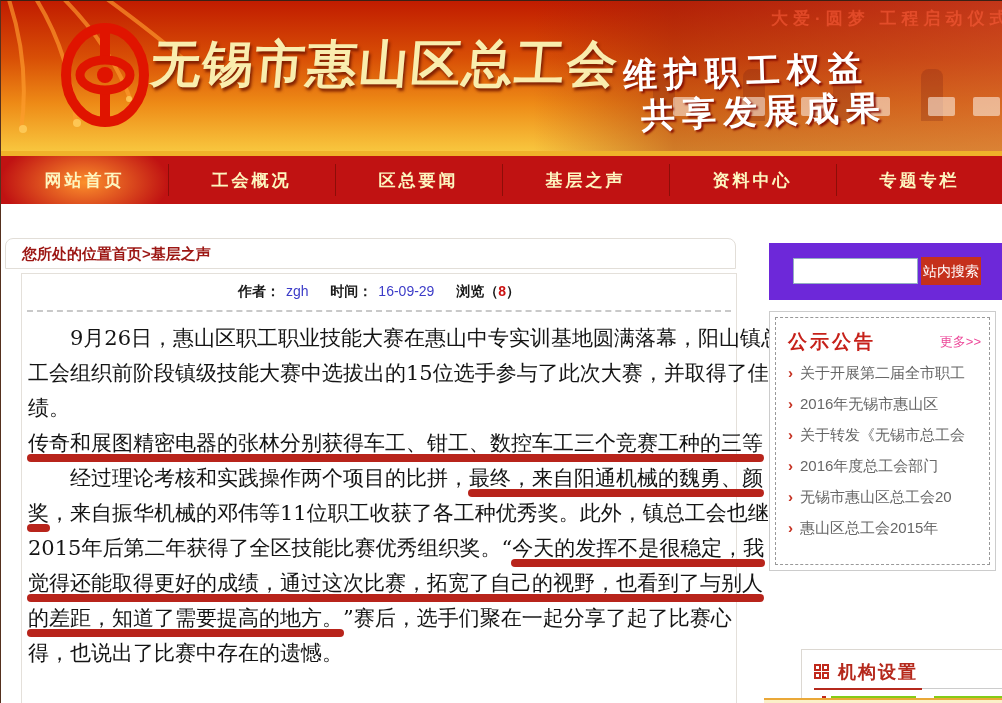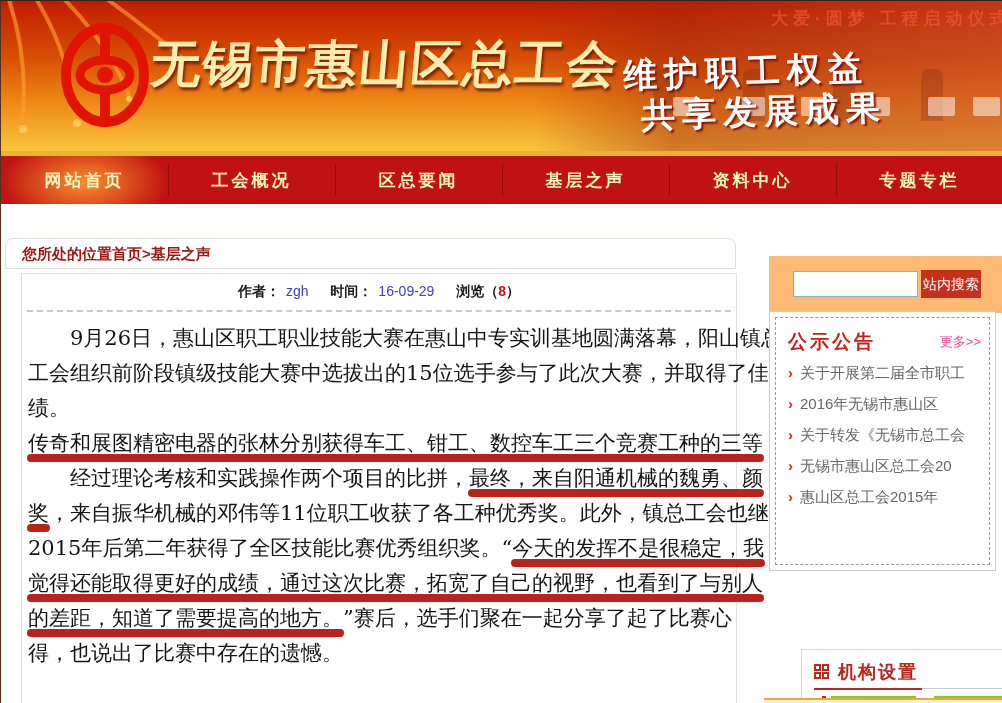--- a/index.html
+++ b/index.html
@@ -47,21 +47,21 @@
   .a-meta .val{color:#3c3cc8;font-weight:normal;margin-left:6px;}
   .a-meta .views-num{color:#cc1111;}
   .a-sep{margin:9px 2px 0;border-bottom:2px dashed #c9c9c9;height:0;}
   .a-body{position:relative;margin-top:9px;padding:0 3px;font-family:"DejaVu Serif",serif;font-size:21px;color:#141414;}
   .t-line{height:35px;line-height:35px;white-space:nowrap;}
   .t-line.indent{text-indent:42px;}
   .mark{position:relative;}
   .mark::after{content:'';position:absolute;left:-1px;right:-1px;bottom:-7px;height:8px;background:#b8241b;border-radius:4px;}
 
   
-  .search{position:absolute;left:768px;top:255px;width:234px;height:57px;background:#fdba74;}
+  .search{position:absolute;left:768px;top:242px;width:234px;height:57px;background:#6d28d9;}
   .search input{position:absolute;left:24px;top:15px;width:125px;height:26px;border:1px solid #93aec2;
                 box-sizing:border-box;padding:2px 5px;font-size:14px;outline:none;}
   .search .btn{position:absolute;left:152px;top:14px;width:60px;height:28px;background:#c5301c;color:#fff;
                font-size:14px;text-align:center;line-height:28px;cursor:pointer;}
 
   .ann{position:absolute;left:768px;top:310px;width:227px;height:260px;border:1px solid #ccc;background:#fff;box-sizing:border-box;}
   .ann-inner{position:absolute;left:5px;right:5px;top:5px;bottom:5px;border:1px dashed #999;
              padding:11px 8px 0 12px;box-sizing:border-box;}
   .ann-head{position:relative;text-align:left;height:28px;}
   .ann-title{font-size:19px;font-weight:bold;color:#c6211a;letter-spacing:3px;}
@@ -169,20 +169,21 @@
   <div class="ann">
     <div class="ann-inner">
       <div class="ann-head">
         <span class="ann-title">公示公告</span>
         <span class="ann-more">更多&gt;&gt;</span>
       </div>
       <div id="ann-list">
           <div class="ann-item"><span class="arr">›</span><span>关于开展第二届全市职工</span></div>
           <div class="ann-item"><span class="arr">›</span><span>2016年无锡市惠山区</span></div>
           <div class="ann-item"><span class="arr">›</span><span>关于转发《无锡市总工会</span></div>
+          <div class="ann-item"><span class="arr">›</span><span>2016年度总工会部门</span></div>
           <div class="ann-item"><span class="arr">›</span><span>无锡市惠山区总工会20</span></div>
           <div class="ann-item"><span class="arr">›</span><span>惠山区总工会2015年</span></div>
         </div>
     </div>
   </div>
 
   <div class="org">
     <div class="org-head">
       <span class="grid-icon"><i></i><i></i><i></i><i></i></span><span class="org-title">机构设置</span>
     </div>

